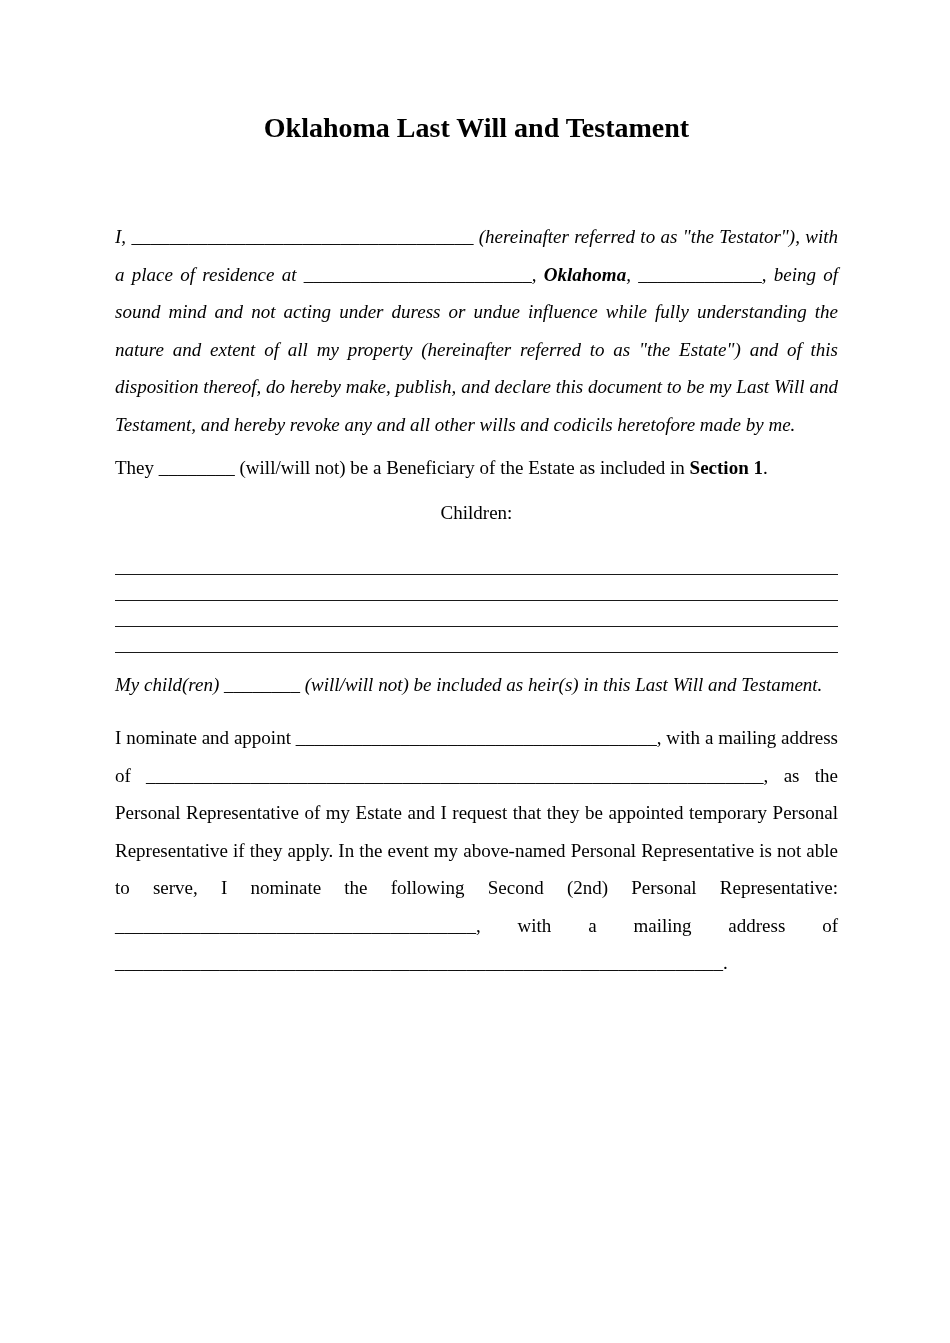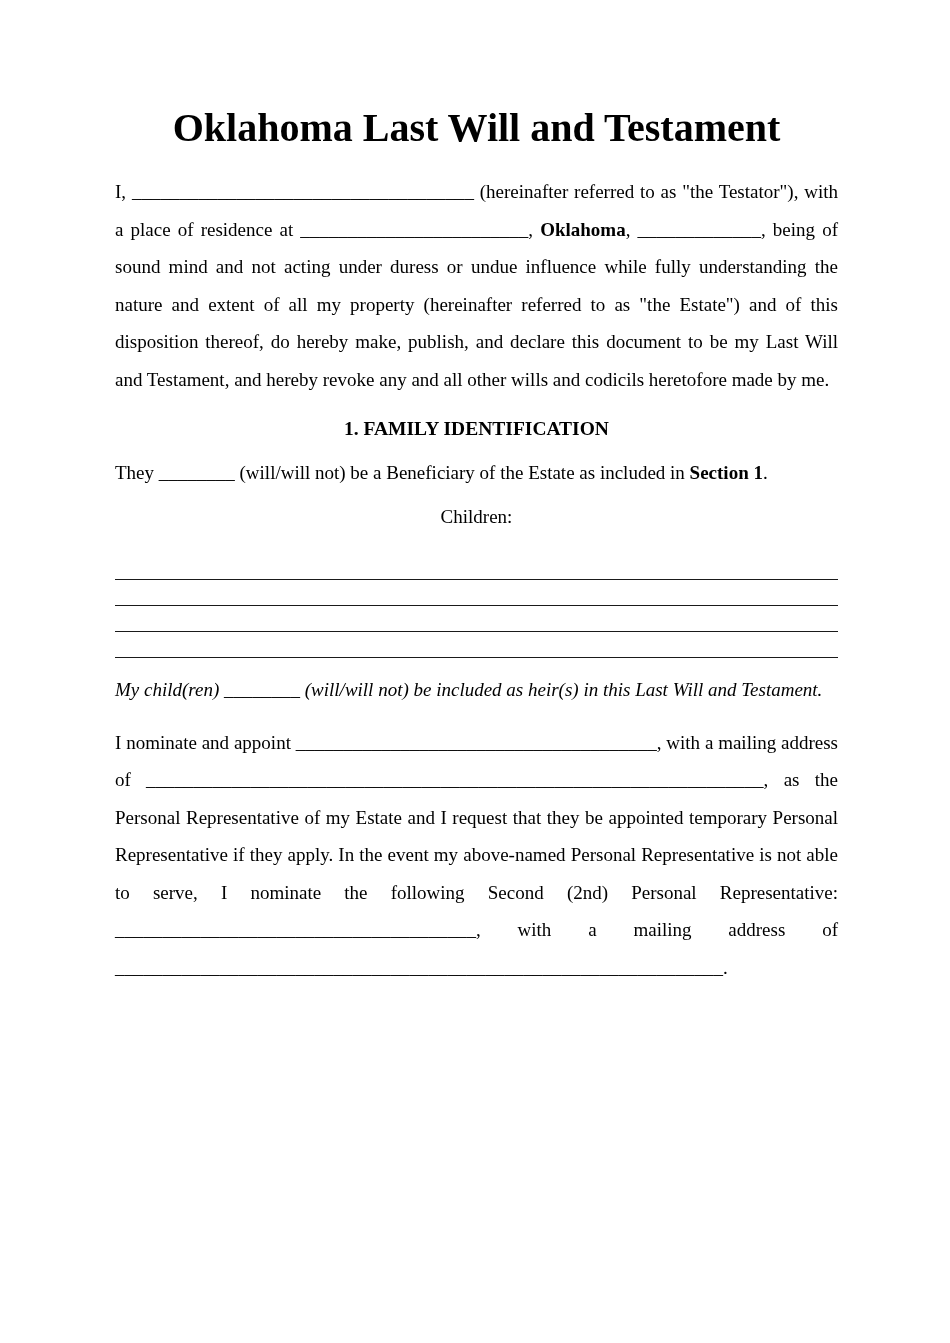--- a/index.html
+++ b/index.html
@@ -10,32 +10,32 @@
   }
   .page {
     width: 950px;
     min-height: 1343px;
     background: #ffffff;
     padding: 106px 112px 40px 115px;
     margin: 0 auto;
     overflow: hidden;
   }
   .doc-title {
-    font-size: 40px;
+    font-size: 28px;
     line-height: 44px;
     font-weight: bold;
     text-align: center;
   }
   .body-text {
     font-size: 19px;
     line-height: 37.5px;
     text-align: justify;
   }
   .bold { font-weight: bold; }
-  .intro { margin-top: 23px; }
+  .intro { margin-top: 68px; font-style: italic; }
   .section-heading {
     font-size: 19.5px;
     line-height: 37.5px;
     font-weight: bold;
     text-align: center;
   }
   .heading-1 { margin-top: 12px; }
   .heading-2 { margin-top: 5px; }
   .married-line { margin-top: 18px; text-align: left; }
   .beneficiary-line { margin-top: 6px; }
@@ -51,21 +51,20 @@
 </style>
 </head>
 <body>
 
 <div class="page">
 
   <h1 class="doc-title">Oklahoma Last Will and Testament</h1>
 
   <p class="body-text intro"><span>I, ____________________________________ (hereinafter referred to as "the Testator"), with a place of residence at ________________________, </span><span class="bold">Oklahoma</span><span>, _____________, being of sound mind and not acting under duress or undue influence while fully understanding the nature and extent of all my property (hereinafter referred to as "the Estate") and of this disposition thereof, do hereby make, publish, and declare this document to be my Last Will and Testament, and hereby revoke any and all other wills and codicils heretofore made by me.</span></p>
 
-  <h2 class="section-heading heading-1">1. FAMILY IDENTIFICATION</h2>
 
 
   <p class="body-text beneficiary-line"><span>They ________ (will/will not) be a Beneficiary of the Estate as included in </span><span class="bold">Section 1</span><span>.</span></p>
 
   <p class="body-text children-label">Children:</p>
 
   <div class="fill-lines">
     <div class="fill-line"></div>
     <div class="fill-line"></div>
     <div class="fill-line"></div>

